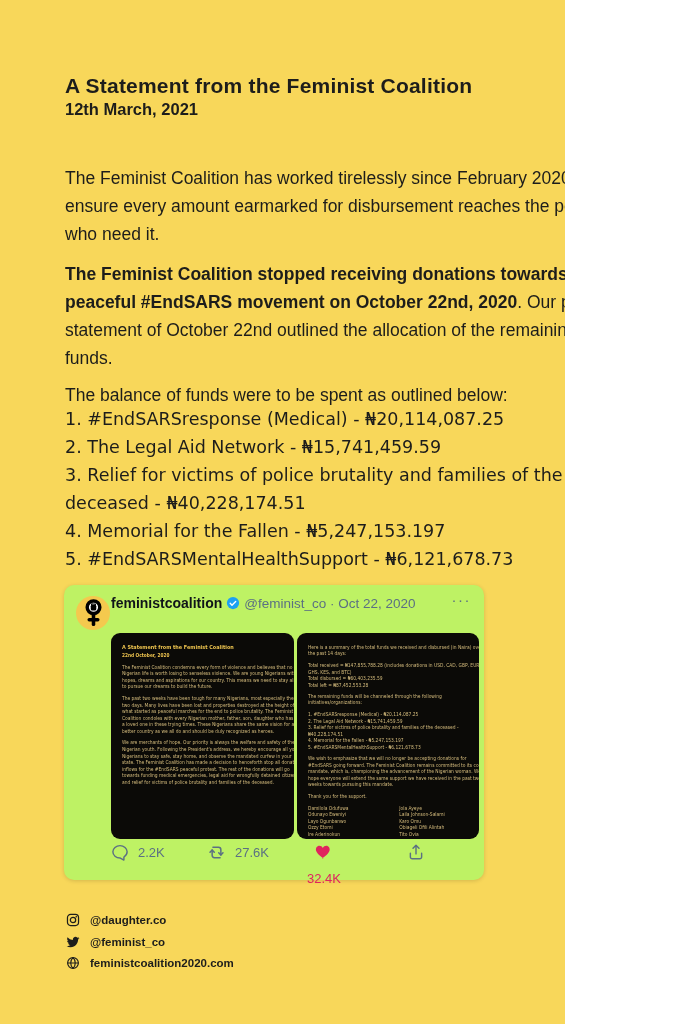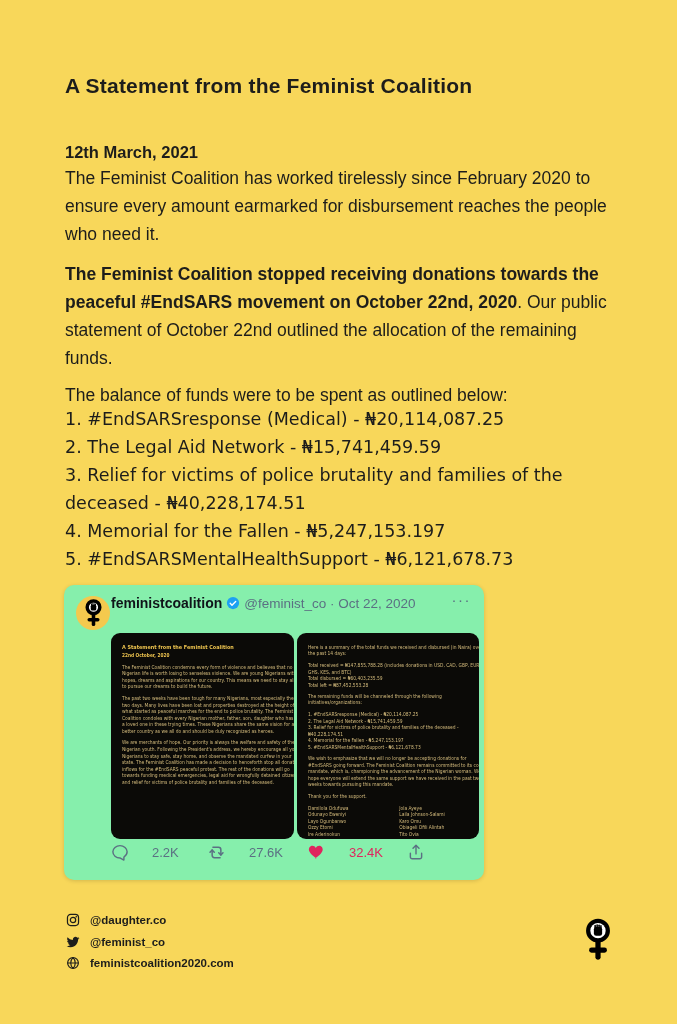--- a/index.html
+++ b/index.html
@@ -1,33 +1,33 @@
 <!DOCTYPE html>
 <html><head>
 <meta charset="utf-8">
 <style>
   html,body{margin:0;padding:0;}
   .page{
-    position:relative;width:677px;height:1024px;overflow:hidden;
+    position:relative;width:565px;height:1024px;overflow:hidden;
     background:#F8D75A;color:#1D1D1B;
     font-family:"Liberation Sans","DejaVu Sans",sans-serif;
   }
   .page-title{position:absolute;left:65px;top:74px;font-size:21px;font-weight:700;letter-spacing:.2px;}
-  .page-date{position:absolute;left:65px;top:100px;font-size:16.5px;font-weight:700;margin-top:43px;}
+  .page-date{position:absolute;left:65px;top:100px;font-size:16.5px;font-weight:700;}
   .para{position:absolute;left:65px;width:550px;font-size:17.5px;line-height:28px;}
   .p1{top:146px;}
   .p2{top:242px;}
   .intro{top:363px;}
   .alloc-block{position:absolute;left:65px;top:405px;width:550px;font-size:17.5px;line-height:28px;}
   .naira{font-family:"DejaVu Sans","Liberation Sans",sans-serif;}
 
   
   .tweet{
     position:absolute;left:64px;top:585px;width:420px;height:295px;
-    background:#86efac;border-radius:10px;box-shadow:0 1px 4px rgba(0,0,0,.15);
+    background:#bef264;border-radius:10px;box-shadow:0 1px 4px rgba(0,0,0,.15);
   }
   .avatar{
     position:absolute;left:12px;top:11px;width:34px;height:34px;border-radius:50%;
     background:#F4C94E;display:flex;align-items:center;justify-content:center;
   }
   .t-header{position:absolute;left:47px;top:10px;display:flex;align-items:center;gap:4px;white-space:nowrap;}
   .t-name{font-size:14px;font-weight:700;color:#0f1419;}
   .t-handle{font-size:13.5px;color:#5b7083;}
   .t-more{position:absolute;right:13px;top:6px;color:#5b7083;font-size:15px;letter-spacing:1.5px;cursor:pointer;}
   .t-text{position:absolute;left:47px;top:28px;font-size:13.5px;color:#0f1419;}
@@ -37,24 +37,24 @@
     width:200%;transform:scale(.5);transform-origin:0 0;
     padding:22px 22px;color:#D5BC7D;font-size:8.8px;line-height:1.5;
   }
   .m-title{color:#EEC44F;font-weight:700;font-size:9.8px;margin:0 0 2px 0;}
   .m-date{color:#EEC44F;font-weight:700;font-size:8.6px;margin:0 0 10px 0;}
   .m-p{margin:0 0 10px 0;}
   .m-line{margin:0;}
   .m-gap{height:9px;}
   .m-names{display:flex;margin-top:2px;}
   .m-col{width:50%;}
-  .t-act{position:absolute;top:258px;display:flex;align-items:center;gap:23px;color:#5b7083;font-size:13px;cursor:pointer;}
+  .t-act{position:absolute;top:258px;display:flex;align-items:center;gap:9px;color:#5b7083;font-size:13px;cursor:pointer;}
   .act-reply{left:47px;}
   .act-rt{left:143px;}
-  .act-like{left:243px;color:#E0245E;}
+  .act-like{left:243px;color:#E0245E;flex-direction:column;}
   .act-share{left:343px;}
 
   
   .f-row{position:absolute;left:66px;display:flex;align-items:center;gap:10px;font-size:11.5px;font-weight:700;cursor:pointer;}
   .f-ig{top:913px;}
   .f-tw{top:935px;text-align:center;}
   .f-web{top:956px;}
   .f-logo{position:absolute;left:583px;top:917px;}
 </style>
 </head>

